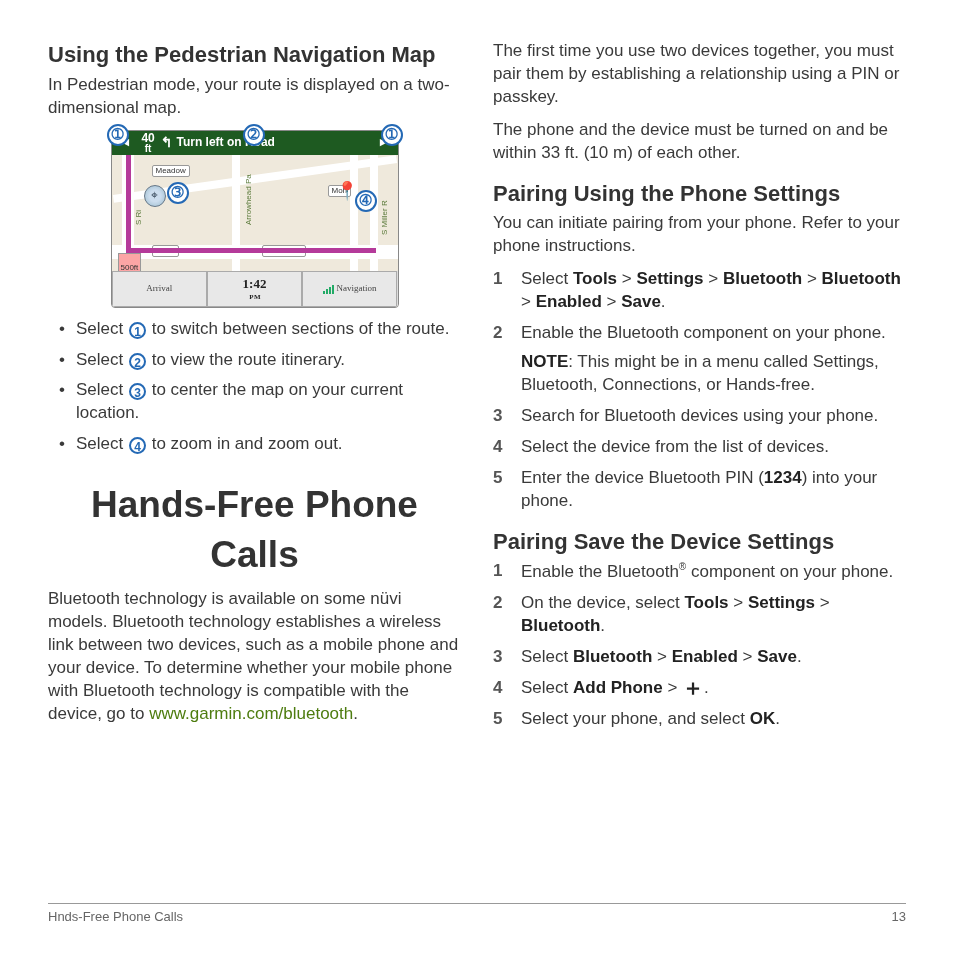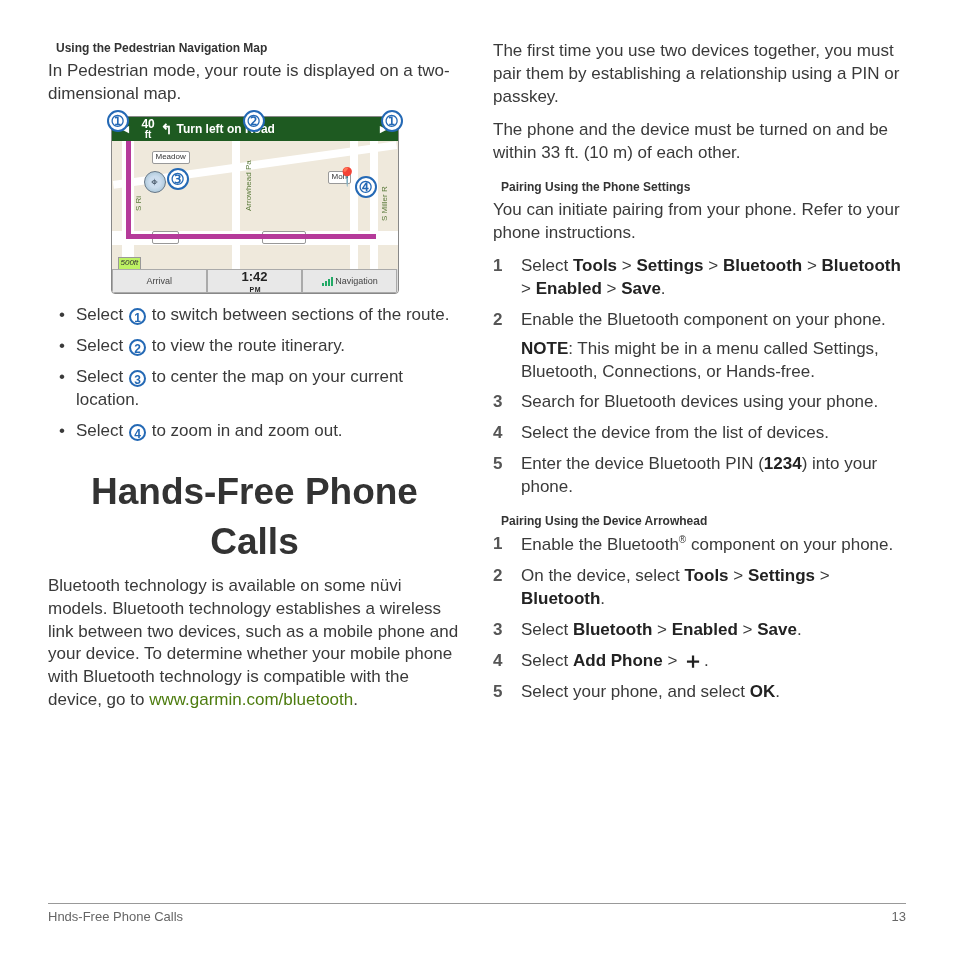--- a/index.html
+++ b/index.html
@@ -30,23 +30,23 @@
     margin: 24px 0 8px;
     color: #333;
   }
   h2.section-blue {
     font-size: 20px;
     font-weight: bold;
     color: #2469b5;
     margin: 0 0 4px;
   }
   h3.section-bold {
-    font-size: 12px;
+    font-size: 22px;
     font-weight: bold;
-    margin: 0 8px 4px;
+    margin: 0 0 4px;
     color: #333;
   }
   h3.section-bold.mt { margin-top: 14px; }
   p { margin: 0 0 10px; }
   .bullets { margin: 10px 0 0 0; padding: 0; list-style: none; }
   .bullets li { display: flex; margin-bottom: 8px; }
   .bullets li .dot { width: 28px; flex: 0 0 28px; text-align: center; }
   .bullets li .txt { flex: 1; }
   .numlist { margin: 4px 0 0 0; padding: 0; list-style: none; }
   .numlist li { display: flex; margin-bottom: 8px; }
@@ -105,22 +105,22 @@
     font-size: 12px; font-weight: bold;
     padding: 0 4px;
   }
   .map-top .arrow { margin: 0 4px; }
   .map-top .dist { font-size: 10px; line-height: 1; margin: 0 6px; text-align:center;}
   .map-top .dist .n { font-size: 12px; display:block;}
   .map-top .turn { flex: 1; font-size: 12px; }
   .map-top .ticon { font-size: 14px; margin-right: 4px; }
   .map-body { position: absolute; top: 24px; left:0; right:0; bottom: 20px; }
   .map-bot {
-    position: absolute; bottom:0; left:0; right:0; height: 24px;
-    display:flex; background:#ddd; font-size: 9px; color:#444;
+    position: absolute; bottom:0; left:0; right:0; height: 36px;
+    display:flex; background:#ddd; font-size: 9px; color:#444;font-family:Liberation Serif, serif;
   }
   .map-bot > div { flex:1; border:1px solid #aaa; display:flex; align-items:center; justify-content:center; background:#e8e8e8;}
   .map-bot .mid { font-weight:bold; font-size: 13px; color:#222;flex-direction:column;}
   .road { position:absolute; background:#fff; }
   .road.h { height: 14px; left:0; right:0; }
   .road.v { width: 12px; top:0; bottom:0; }
   .roadlabel { position:absolute; font-size:8px; background:#fff; border:1px solid #999; padding:0 3px; border-radius:2px; color:#333; white-space:nowrap;}
   .vert-label { position:absolute; font-size:8px; color:#5a7a3a; transform: rotate(-90deg); transform-origin: left top; white-space:nowrap;}
   .callout {
     position: absolute;
@@ -135,21 +135,21 @@
   }
   .compass {
     position:absolute; width:22px; height:22px; border-radius:50%;
     background: radial-gradient(circle,#cde 40%,#9bc 100%);
     border:1px solid #678; z-index:2;
     display:flex; align-items:center; justify-content:center;
     font-size:12px; color:#345;
   }
   .pin { position:absolute; font-size:18px; color:#2469b5; z-index:2;}
   .routeline { position:absolute; background:#b53a9a; z-index:1;}
-  .scale { position:absolute; bottom:3px; left:6px; font-size:8px; color:#333; background:#bef264; padding:0 2px; border:1px solid #999;font-style:italic;}
+  .scale { position:absolute; bottom:3px; left:6px; font-size:8px; color:#333; background:#fca5a5; padding:9px 2px; border:1px solid #999;}
   .sigbars { display:inline-flex; align-items:flex-end; gap:1px; height:10px;}
   .sigbars i { width:2px; background:#2a6; display:block;}
   strong { color: #222; }
 </style>
 </head>
 <body>
 
 <div class="columns">
 
   <div class="col">
@@ -270,21 +270,21 @@
           <span class="txt">Select the device from the list of devices.</span>
         </li>
       <li>
           <span class="num">5</span>
           <span class="txt">
         <span>Enter the device Bluetooth PIN (</span><strong>1234</strong><span>) into your phone.</span>
       </span>
         </li>
     </ol>
 
-    <h3 class="section-bold mt">Pairing Using the Device Arrowhead</h3>
+    <h3 class="section-bold mt">Pairing Save the Device Settings</h3>
     <ol class="numlist">
       <li>
           <span class="num">1</span>
           <span class="txt">
         <span>Enable the Bluetooth</span><sup class="reg">®</sup><span> component on your phone.</span>
       </span>
         </li>
       <li>
           <span class="num">2</span>
           <span class="txt">

